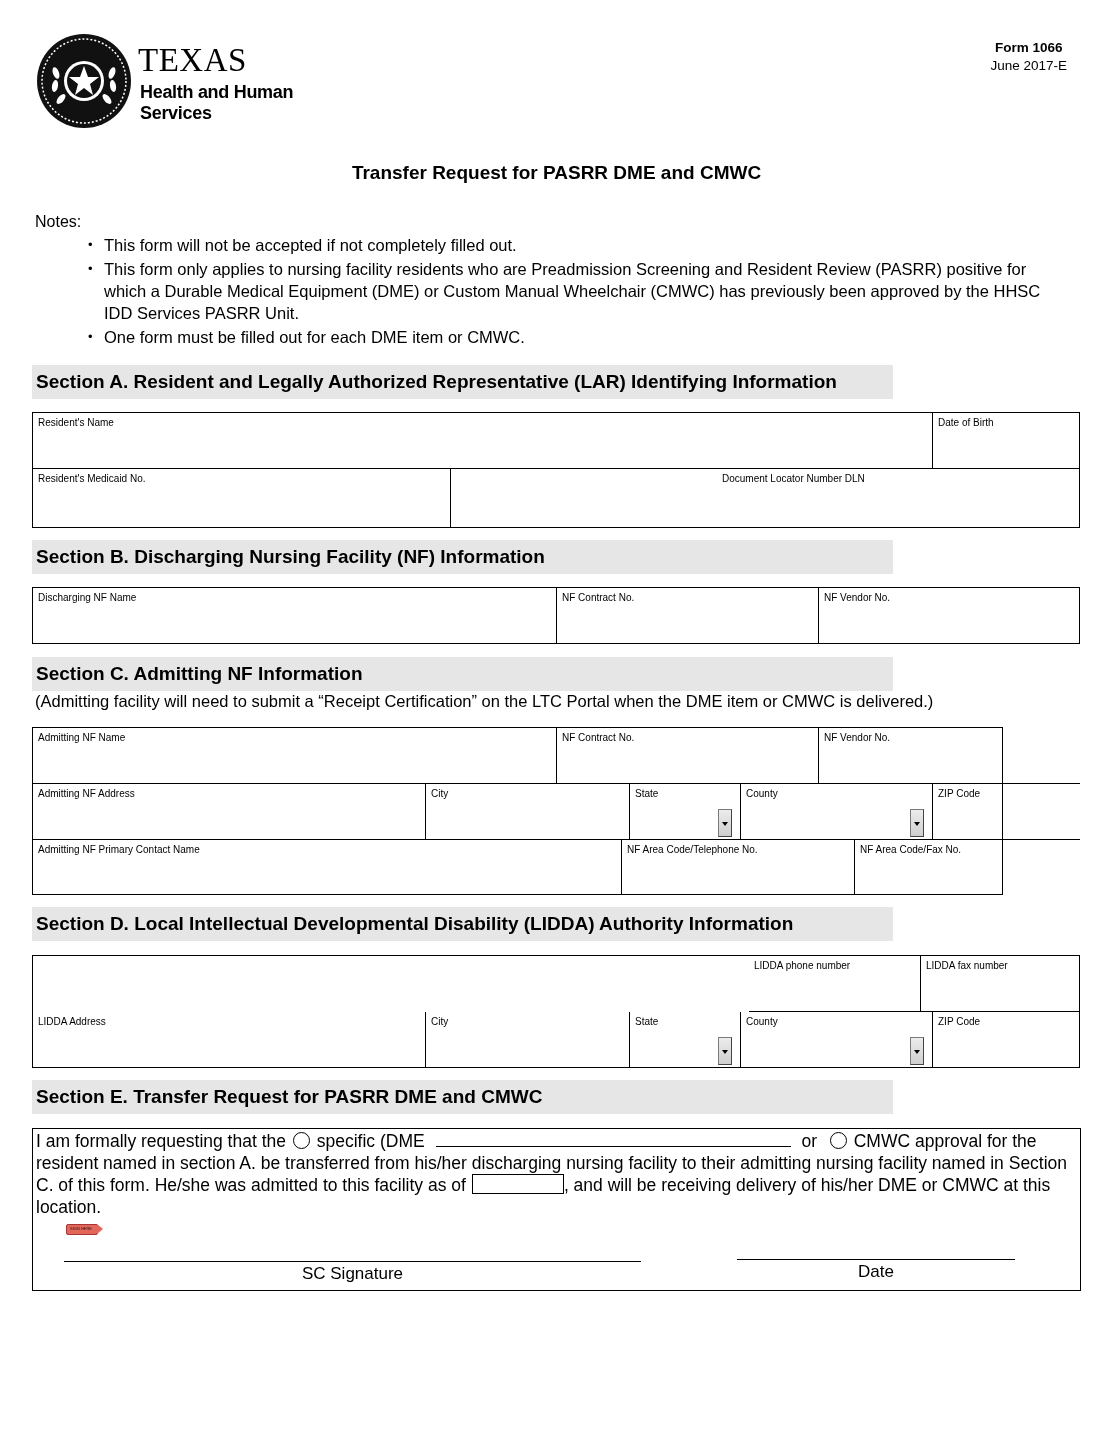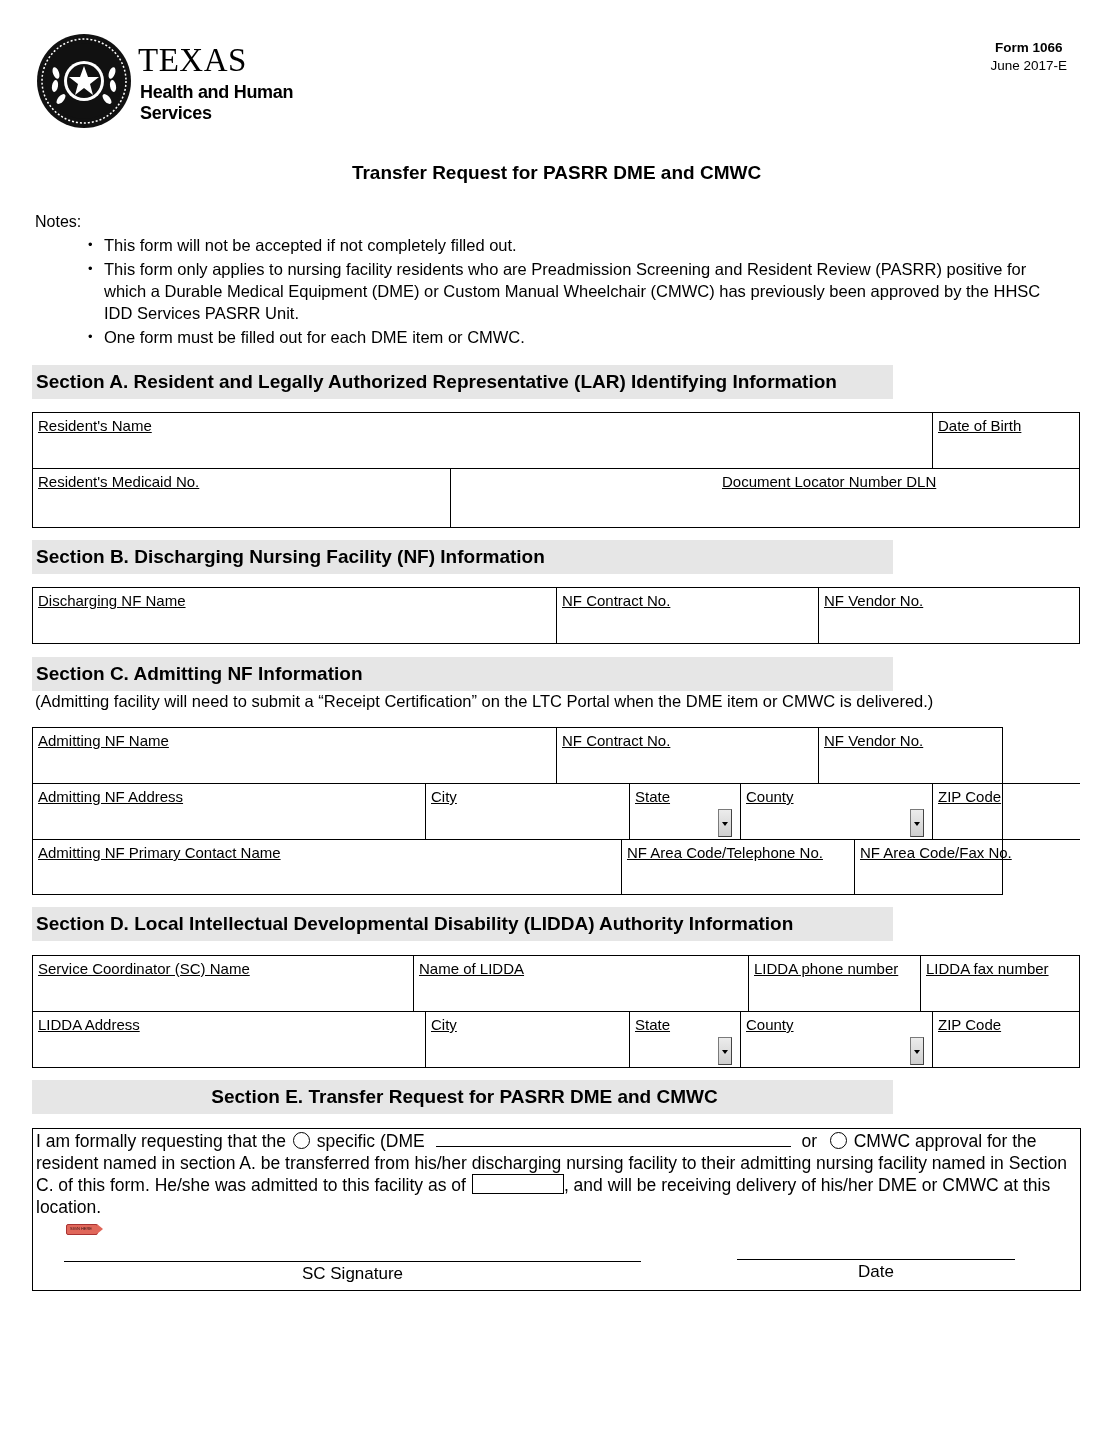--- a/index.html
+++ b/index.html
@@ -13,21 +13,21 @@
   .form-num .b { font-weight:bold;text-align:center; }
   .title { left:0; width:1113px; top:162px; text-align:center; font-size:19px; font-weight:bold; }
   .notes-label { left:35px; top:213px; font-size:16px; }
   .notes { left:88px; top:234px; width:980px; font-size:16.5px; line-height:22px; margin:0; padding:0; list-style:none; }
   .notes li { position:relative; padding-left:16px; margin-bottom:2px; }
   .notes li::before { content:"•"; position:absolute; left:0; top:0; font-size:13px; }
   .sec-head { left:32px; width:861px; height:34px; background:#e6e6e6; font-size:19px; font-weight:bold; line-height:34px; padding-left:4px; box-sizing:border-box; }
   .sec-note { left:35px; font-size:16.5px; }
   .grid { border:1px solid #000; box-sizing:border-box; }
   .cell { position:absolute; box-sizing:border-box; border-right:1px solid #000; border-bottom:1px solid #000; }
-  .cell .lbl { position:absolute; left:5px; top:4px; font-size:15px; white-space:nowrap;text-decoration:underline; }
+  .cell .lbl { position:absolute; left:5px; top:4px; font-size:10px; white-space:nowrap; }
   .cell input { position:absolute; left:4px; right:4px; bottom:4px; height:22px; border:none; background:transparent; font-family:"Liberation Sans", sans-serif; font-size:14px; outline:none; }
   .dd { position:absolute; width:14px; height:28px; bottom:2px; background:linear-gradient(#ececec,#cfcfcf); border:1px solid #7a7a7a; border-right-color:#444; border-bottom-color:#444; box-sizing:border-box; }
   .dd::after { content:""; position:absolute; left:3px; top:12px; border-left:3px solid transparent; border-right:3px solid transparent; border-top:4px solid #000; }
   .secE { left:32px; top:1128px; width:1049px; height:163px; }
   .secE-text { position:absolute; left:3px; top:2px; width:1040px; font-size:17.5px; line-height:21.5px; }
   .radio { display:inline-block; width:15px; height:15px; border:1px solid #000; border-radius:50%; vertical-align:-2px; margin:0 2px; }
   .uline { display:inline-block; width:355px; border-bottom:1px solid #000; height:15px; vertical-align:baseline; margin:0 6px; }
   .datebox { display:inline-block; width:90px; height:18px; border:1px solid #000; vertical-align:-3px; margin-left:6px; }
   .sig-line { position:absolute; border-top:1px solid #000; }
   .sig-lbl { position:absolute; font-size:17px; text-align:center; }
@@ -158,28 +158,20 @@
     <input type="text" style="">
   </div>
   <div class="cell" style="left:822px; top:112px; width:225px; height:54px; border-right:none; border-bottom:none;">
     <span class="lbl">NF Area Code/Fax No.</span>
     <input type="text" style="">
   </div>
 </div>
 
 <div class="abs sec-head" style="top:907px;">Section D. Local Intellectual Developmental Disability (LIDDA) Authority Information</div>
 <div class="abs grid" style="left:32px; top:955px; width:1048px; height:113px;">
-  <div class="cell" style="left:0; top:0; width:381px; height:56px;">
-    <span class="lbl">Service Coordinator (SC) Name</span>
-    <input type="text" style="">
-  </div>
-  <div class="cell" style="left:381px; top:0; width:335px; height:56px;">
-    <span class="lbl">Name of LIDDA</span>
-    <input type="text" style="">
-  </div>
   <div class="cell" style="left:716px; top:0; width:172px; height:56px;">
     <span class="lbl">LIDDA phone number</span>
     <input type="text" style="">
   </div>
   <div class="cell" style="left:888px; top:0; width:159px; height:56px; border-right:none;">
     <span class="lbl">LIDDA fax number</span>
     <input type="text" style="">
   </div>
 
   <div class="cell" style="left:0; top:56px; width:393px; height:55px; border-bottom:none;">
@@ -197,21 +189,21 @@
   <div class="cell" style="left:708px; top:56px; width:192px; height:55px; border-bottom:none;">
     <span class="lbl">County</span>
     <div class="dd" style="left:169px;"></div>
   </div>
   <div class="cell" style="left:900px; top:56px; width:147px; height:55px; border-right:none; border-bottom:none;">
     <span class="lbl">ZIP Code</span>
     <input type="text" style="">
   </div>
 </div>
 
-<div class="abs sec-head" style="top:1080px;text-align:center;">Section E. Transfer Request for PASRR DME and CMWC</div>
+<div class="abs sec-head" style="top:1080px;">Section E. Transfer Request for PASRR DME and CMWC</div>
 <div class="abs grid secE">
   <div class="secE-text">
     <span>I am formally requesting that the</span>
     <span class="radio"></span>
     <span>specific (DME</span>
     <span class="uline"></span>
     <span>or</span>
     <span class="radio" style="margin-left:8px;"></span>
     <span>CMWC approval for the</span>
     <span>resident named in section A.  be transferred from his/her discharging nursing facility to their admitting nursing facility named in Section C. of this form.  He/she was admitted to this facility as of</span><span class="datebox"></span><span>, and will be receiving delivery of his/her DME or CMWC at this location.</span>

